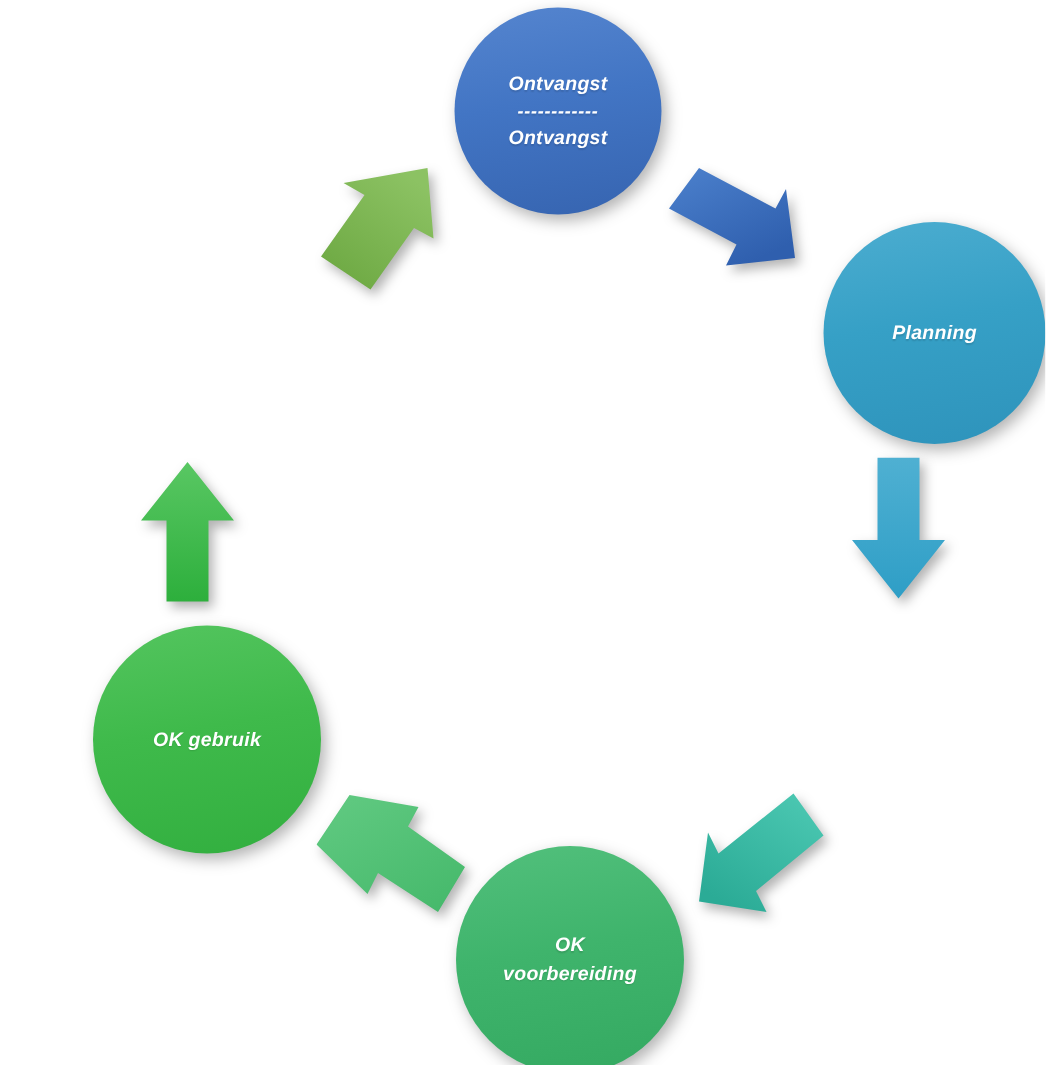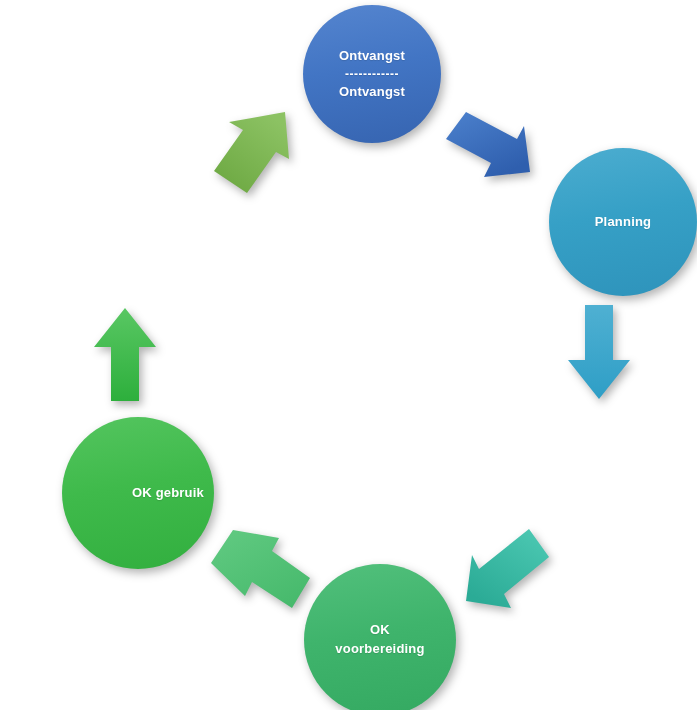--- a/index.html
+++ b/index.html
@@ -9,20 +9,21 @@
   }
   body {
     font-family: "Liberation Sans", sans-serif;
   }
   #canvas {
     position: relative;
     width: 697px;
     height: 710px;
     background: #ffffff;
     overflow: hidden;
+    font-style: italic;
   }
   .node {
     position: absolute;
     border-radius: 50%;
     display: flex;
     align-items: center;
     justify-content: center;
     text-align: center;
     color: #ffffff;
     box-sizing: border-box;
@@ -53,21 +54,21 @@
   
   #node-ontvangst { left: 303px; top: 5px;   width: 138px; height: 138px;
     background: linear-gradient(170deg, #5585cf 0%, #4275c4 45%, #3664b0 100%); }
   #node-magazijn  { left: 549px; top: 148px; width: 148px; height: 148px;
     background: linear-gradient(170deg, #4cadd0 0%, #36a0c6 45%, #2e93bb 100%); }
   #node-planning  { left: 549px; top: 420px; width: 148px; height: 148px;
     background: linear-gradient(170deg, #4ecbb4 0%, #3cc0a8 45%, #32b59d 100%); }
   #node-voorb     { left: 304px; top: 564px; width: 152px; height: 152px;
     background: linear-gradient(170deg, #52c07c 0%, #3fb46c 45%, #34a961 100%); }
   #node-gebruik   { left: 62px;  top: 417px; width: 152px; height: 152px;
-    background: linear-gradient(170deg, #54c55f 0%, #3fba4b 45%, #32af3f 100%); justify-content: flex-end; }
+    background: linear-gradient(170deg, #54c55f 0%, #3fba4b 45%, #32af3f 100%); }
   #node-distr     { left: 63px;  top: 144px; width: 148px; height: 148px;
     background: linear-gradient(170deg, #86bd5d 0%, #74b14b 45%, #68a541 100%); }
 
   
   #arrow-ontvangst-magazijn { left: 446px; top: 100px; }
   #arrow-magazijn-planning  { left: 567px; top: 305px; }
   #arrow-planning-voorb     { left: 450px; top: 518px; }
   #arrow-voorb-gebruik      { left: 211px; top: 518px; }
   #arrow-gebruik-distr      { left: 93px;  top: 306px; }
   #arrow-distr-ontvangst    { left: 201px; top: 100px; }

